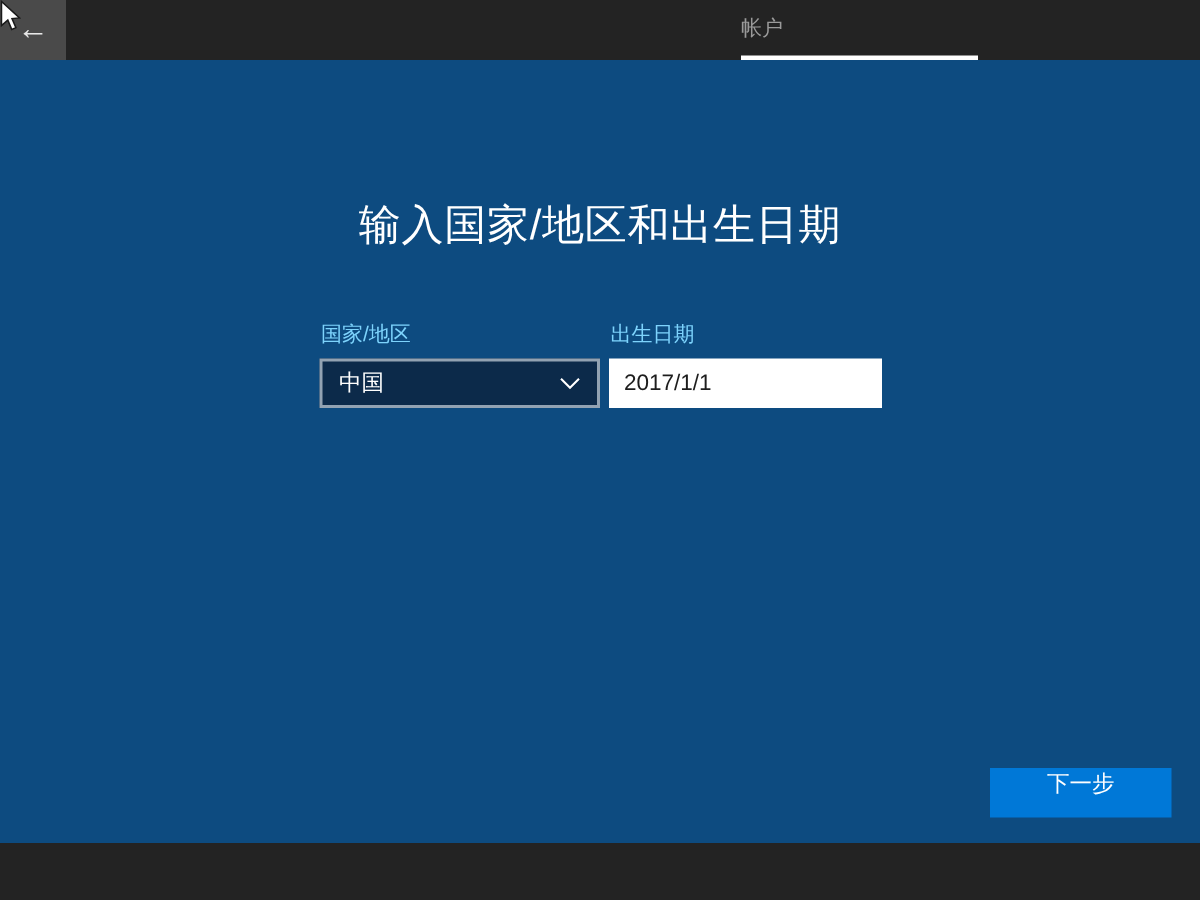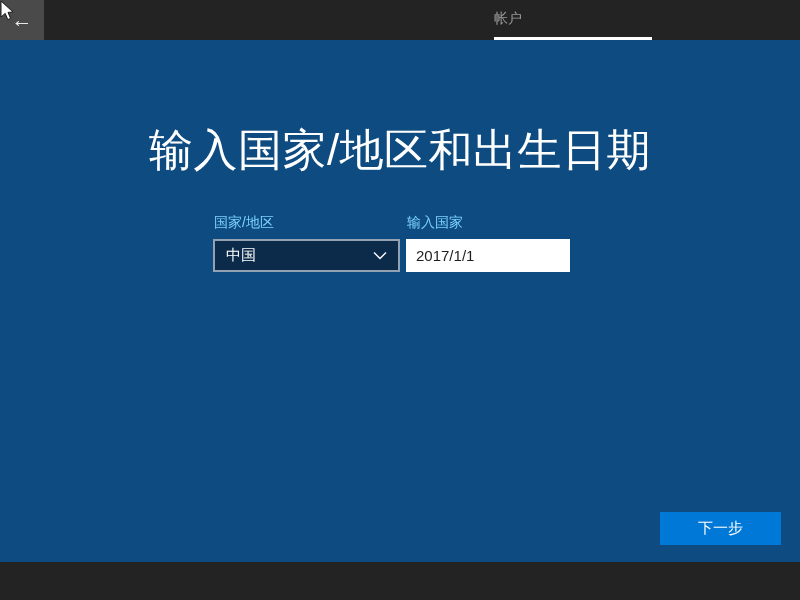--- a/index.html
+++ b/index.html
@@ -31,47 +31,47 @@
     color: #9a9a9a; font-size: 14px;
   }
 
   
   .cursor { position: absolute; left: 0; top: 0; z-index: 50; pointer-events: none; }
 
   
   .page-title {
     position: absolute; left: 0; top: 124px; width: 800px;
     text-align: center; color: #ffffff;
-    font-size: 44px; font-weight: 300; line-height: 52px;
+    font-size: 28px; font-weight: 300; line-height: 52px;
     letter-spacing: 0.5px; margin: 0;
   }
   .field-label {
     position: absolute; color: #7dd3fc; font-size: 14px; line-height: 16px;
   }
   .label-country { left: 214px; top: 214px; }
   .label-dob    { left: 407px; top: 214px; }
 
   .dropdown {
     position: absolute; left: 213px; top: 239px; width: 187px; height: 33px;
     box-sizing: border-box; background: #0c2a4a; border: 2px solid #92a2b2;
     color: #ffffff; font-size: 15px;
     display: flex; align-items: center; justify-content: space-between;
     padding: 0 11px; cursor: default;
   }
   .textbox {
-    position: absolute; left: 406px; top: 239px; width: 164px; height: 33px;
+    position: absolute; left: 406px; top: 239px; width: 182px; height: 33px;
     box-sizing: border-box; background: #ffffff; border: none; outline: none;
     color: #1d1d1d; font-size: 15px; padding: 0 10px;
     font-family: "Liberation Sans", sans-serif;
   }
 
   .next-button {
     position: absolute; left: 660px; top: 512px; width: 121px; height: 33px;
     background: #0078d7; border: none; color: #ffffff; font-size: 15px;
-    display: flex; align-items: center; justify-content: center;
+    display: flex; justify-content: center;
     font-family: "Liberation Sans", sans-serif; cursor: default;
   }
 
   
   .bottombar {
     position: absolute; left: 0; top: 562px; width: 800px; height: 38px;
     background: #232323;
   }
 </style>
 </head>
@@ -99,21 +99,21 @@
   <div class="field-label label-country">国家/地区</div>
   <div class="dropdown">
     <span>中国</span>
     <span style="display:flex;">
       <svg width="14" height="9" viewBox="0 0 14 9">
         <path d="M1 1.5 L7 7.5 L13 1.5" fill="none" stroke="#ffffff" stroke-width="1.4"></path>
       </svg>
     </span>
   </div>
 
-  <div class="field-label label-dob">输入国家</div>
+  <div class="field-label label-dob">出生日期</div>
   <input class="textbox" type="text" value="2017/1/1" style="">
 
   <button class="next-button">
     <span>下一步</span>
   </button>
 
   <div class="bottombar">
     
     
     

